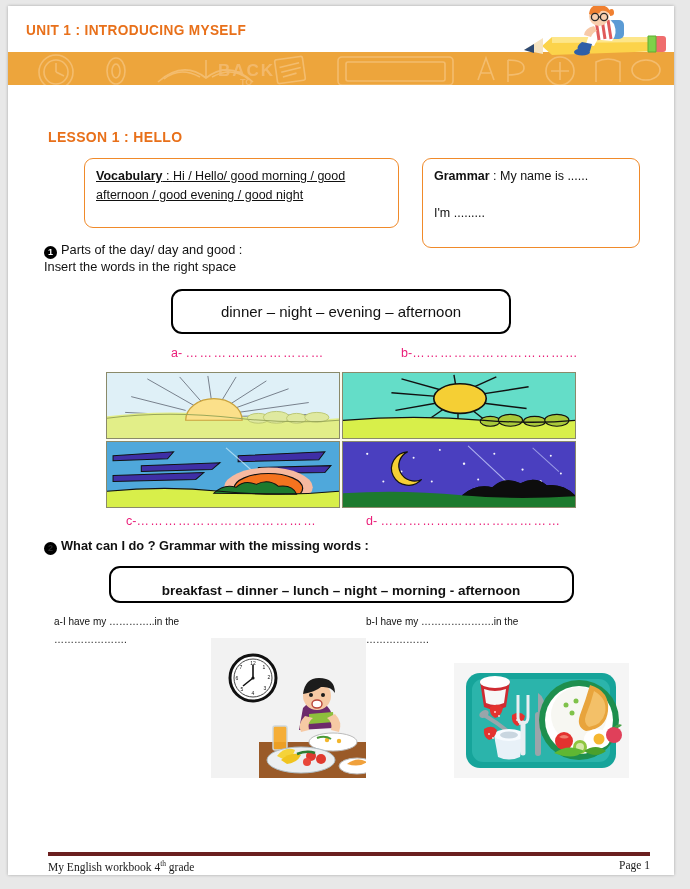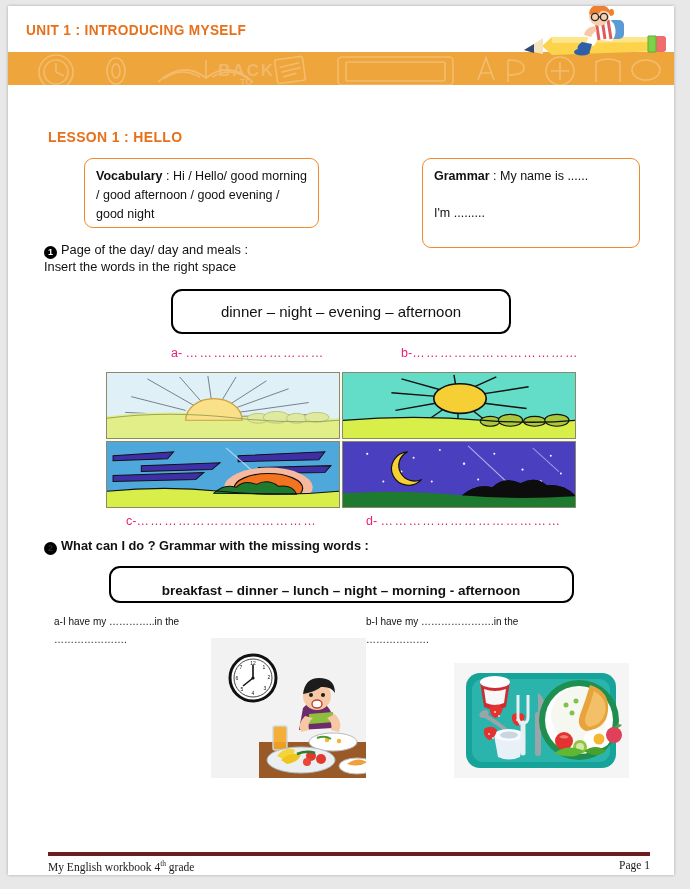--- a/index.html
+++ b/index.html
@@ -40,21 +40,21 @@
     transform:scaleX(.9);transform-origin:left center;
   }
 
   .boxrow{position:relative;height:78px;margin-top:12px;}
   .infobox{
     position:absolute;border:1.6px solid #f08a2a;border-radius:9px;
     box-sizing:border-box;padding:8px 11px;font-size:12.5px;color:#111;
     line-height:1.5;
   }
   .infobox b{font-weight:bold;}
-  #vocab-box{left:58px;top:0;width:235px;height:70px;}
+  #vocab-box{left:58px;top:0;width:315px;height:70px;text-decoration:underline;}
   #grammar-box{left:396px;top:0;width:218px;height:90px;}
   .gm-line2{margin-top:18px;}
 
   .task{margin:6px 0 0 18px;font-size:12.8px;color:#111;line-height:1.28;}
   .bullet{
     display:inline-block;width:13px;height:13px;border-radius:50%;
     background:#000;color:#fff;font-size:9px;font-weight:bold;
     text-align:center;line-height:13px;vertical-align:-1px;margin-right:4px;
   }
   .bullet.plain{color:#2b2b2b;}
@@ -173,21 +173,21 @@
       </div>
       <div class="infobox" id="grammar-box">
         <div>
           <b>Grammar</b><span> : </span><span>My name is ......</span>
         </div>
         <div class="gm-line2">I'm .........</div>
       </div>
     </div>
 
     <div class="task">
-      <span class="bullet">1</span><span>Page of the  day/ day and meals :</span>
+      <span class="bullet">1</span><span>Parts of the  day/ day and good :</span>
       <div>Insert the words in the right space</div>
     </div>
 
     <div class="wordbank" id="wordbank-1">dinner – night – evening – afternoon</div>
 
     <div class="answer-row" style="margin-top:12px;">
       <div class="ans" style="left:145px;top:0;">
         <span>a-</span>
         <span class="dots">…………………………</span>
       </div>

